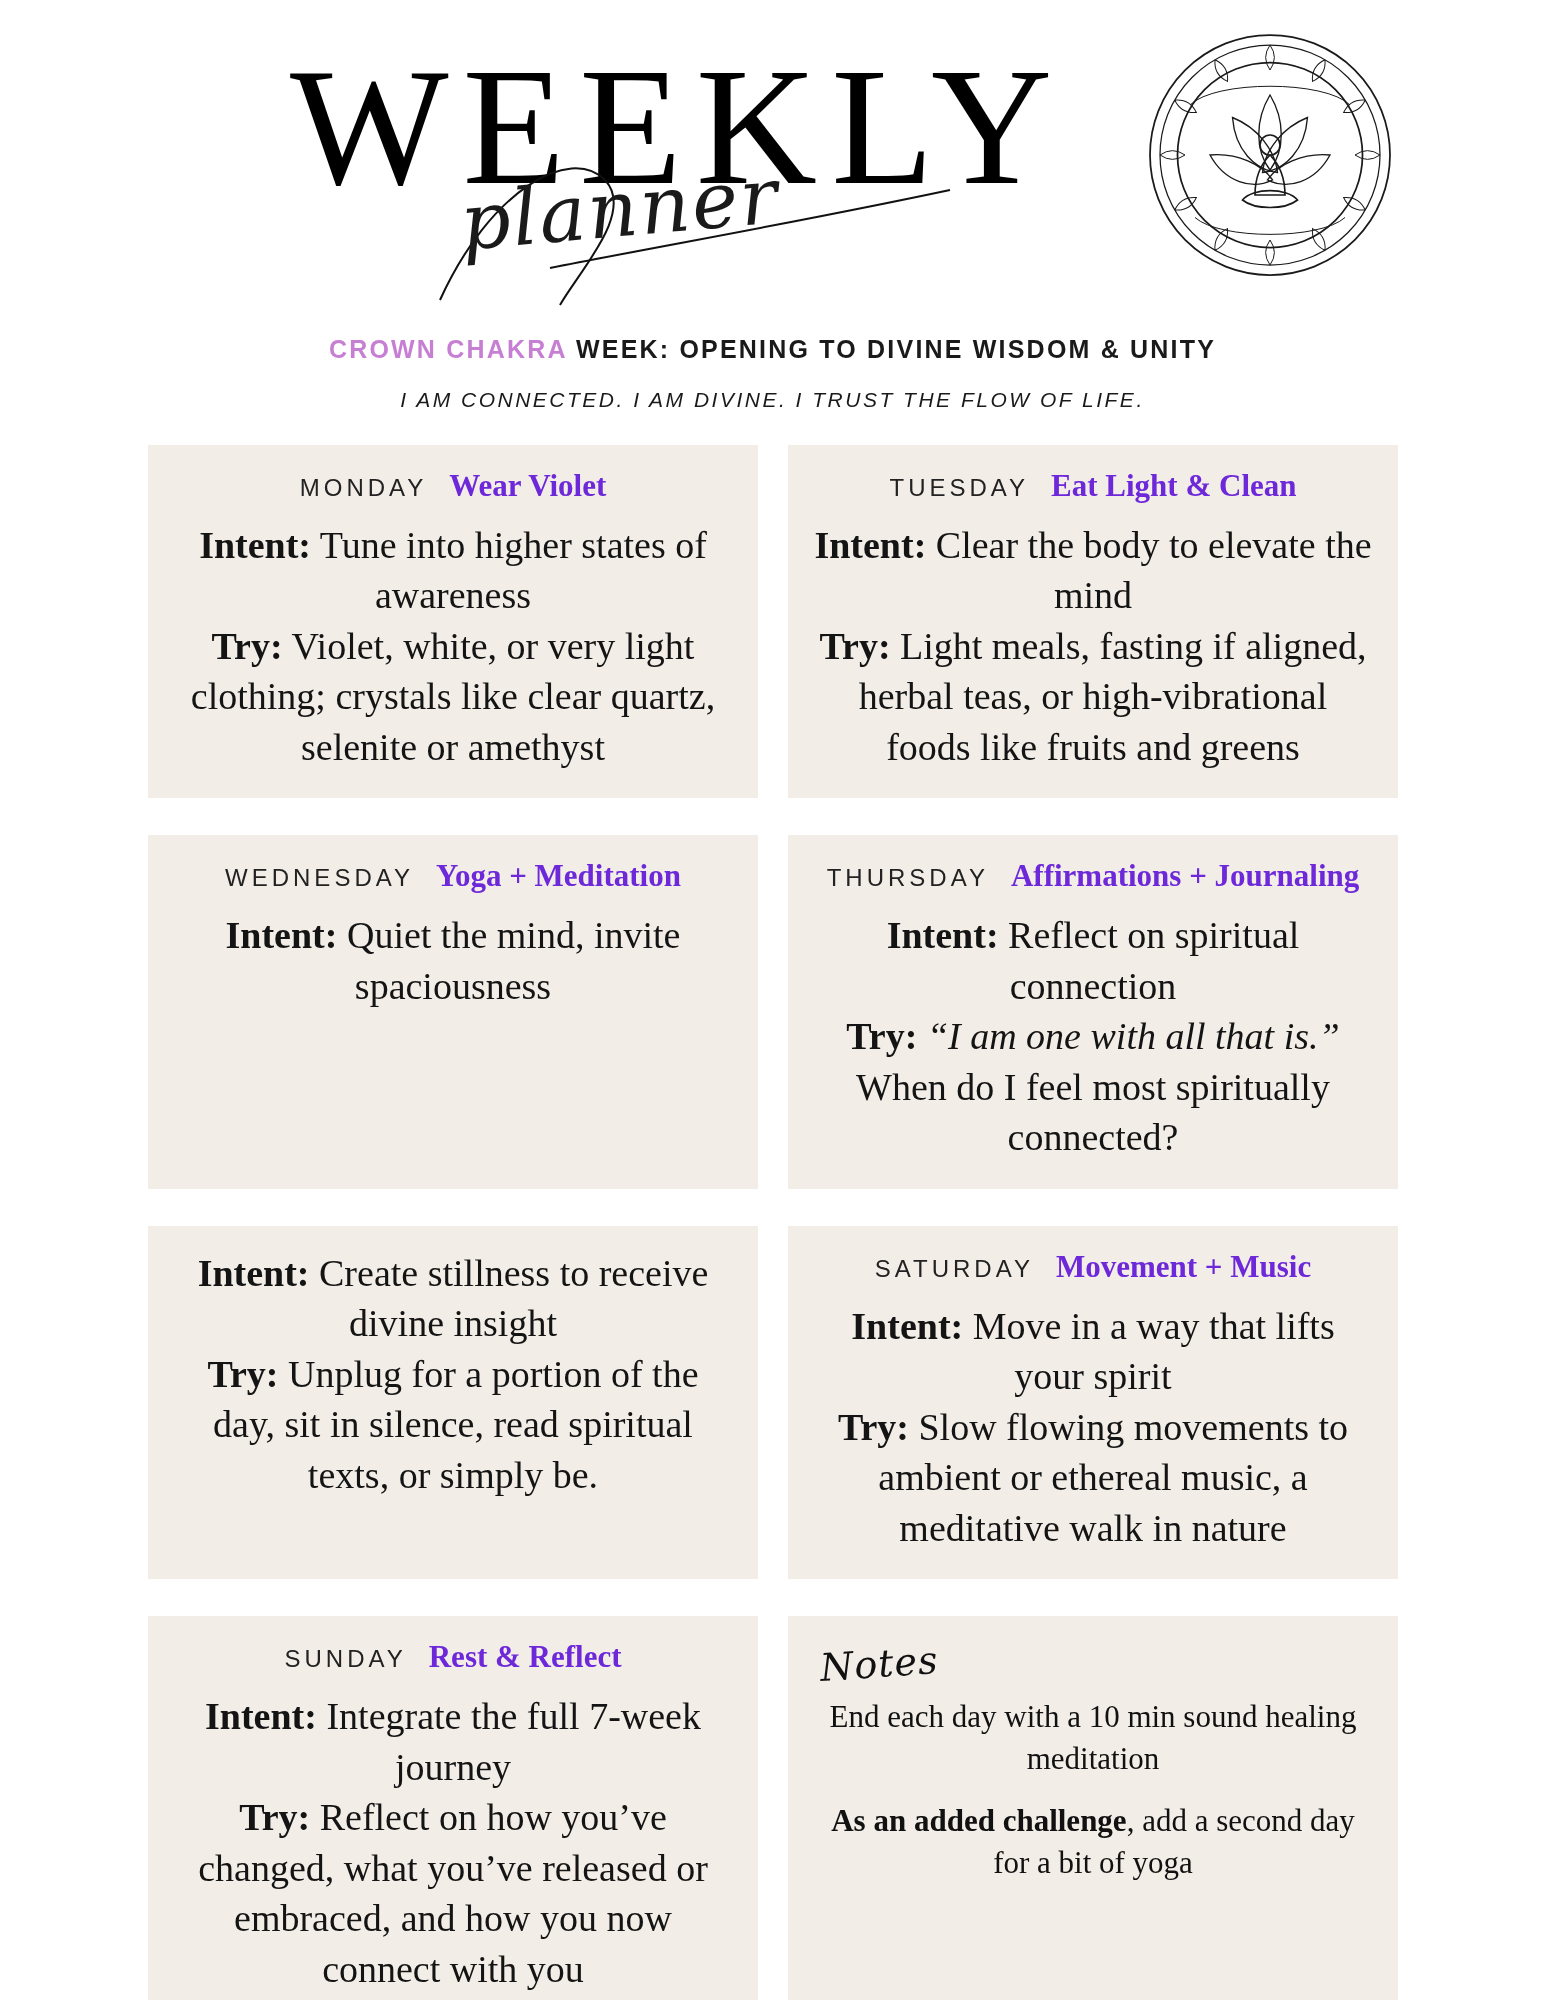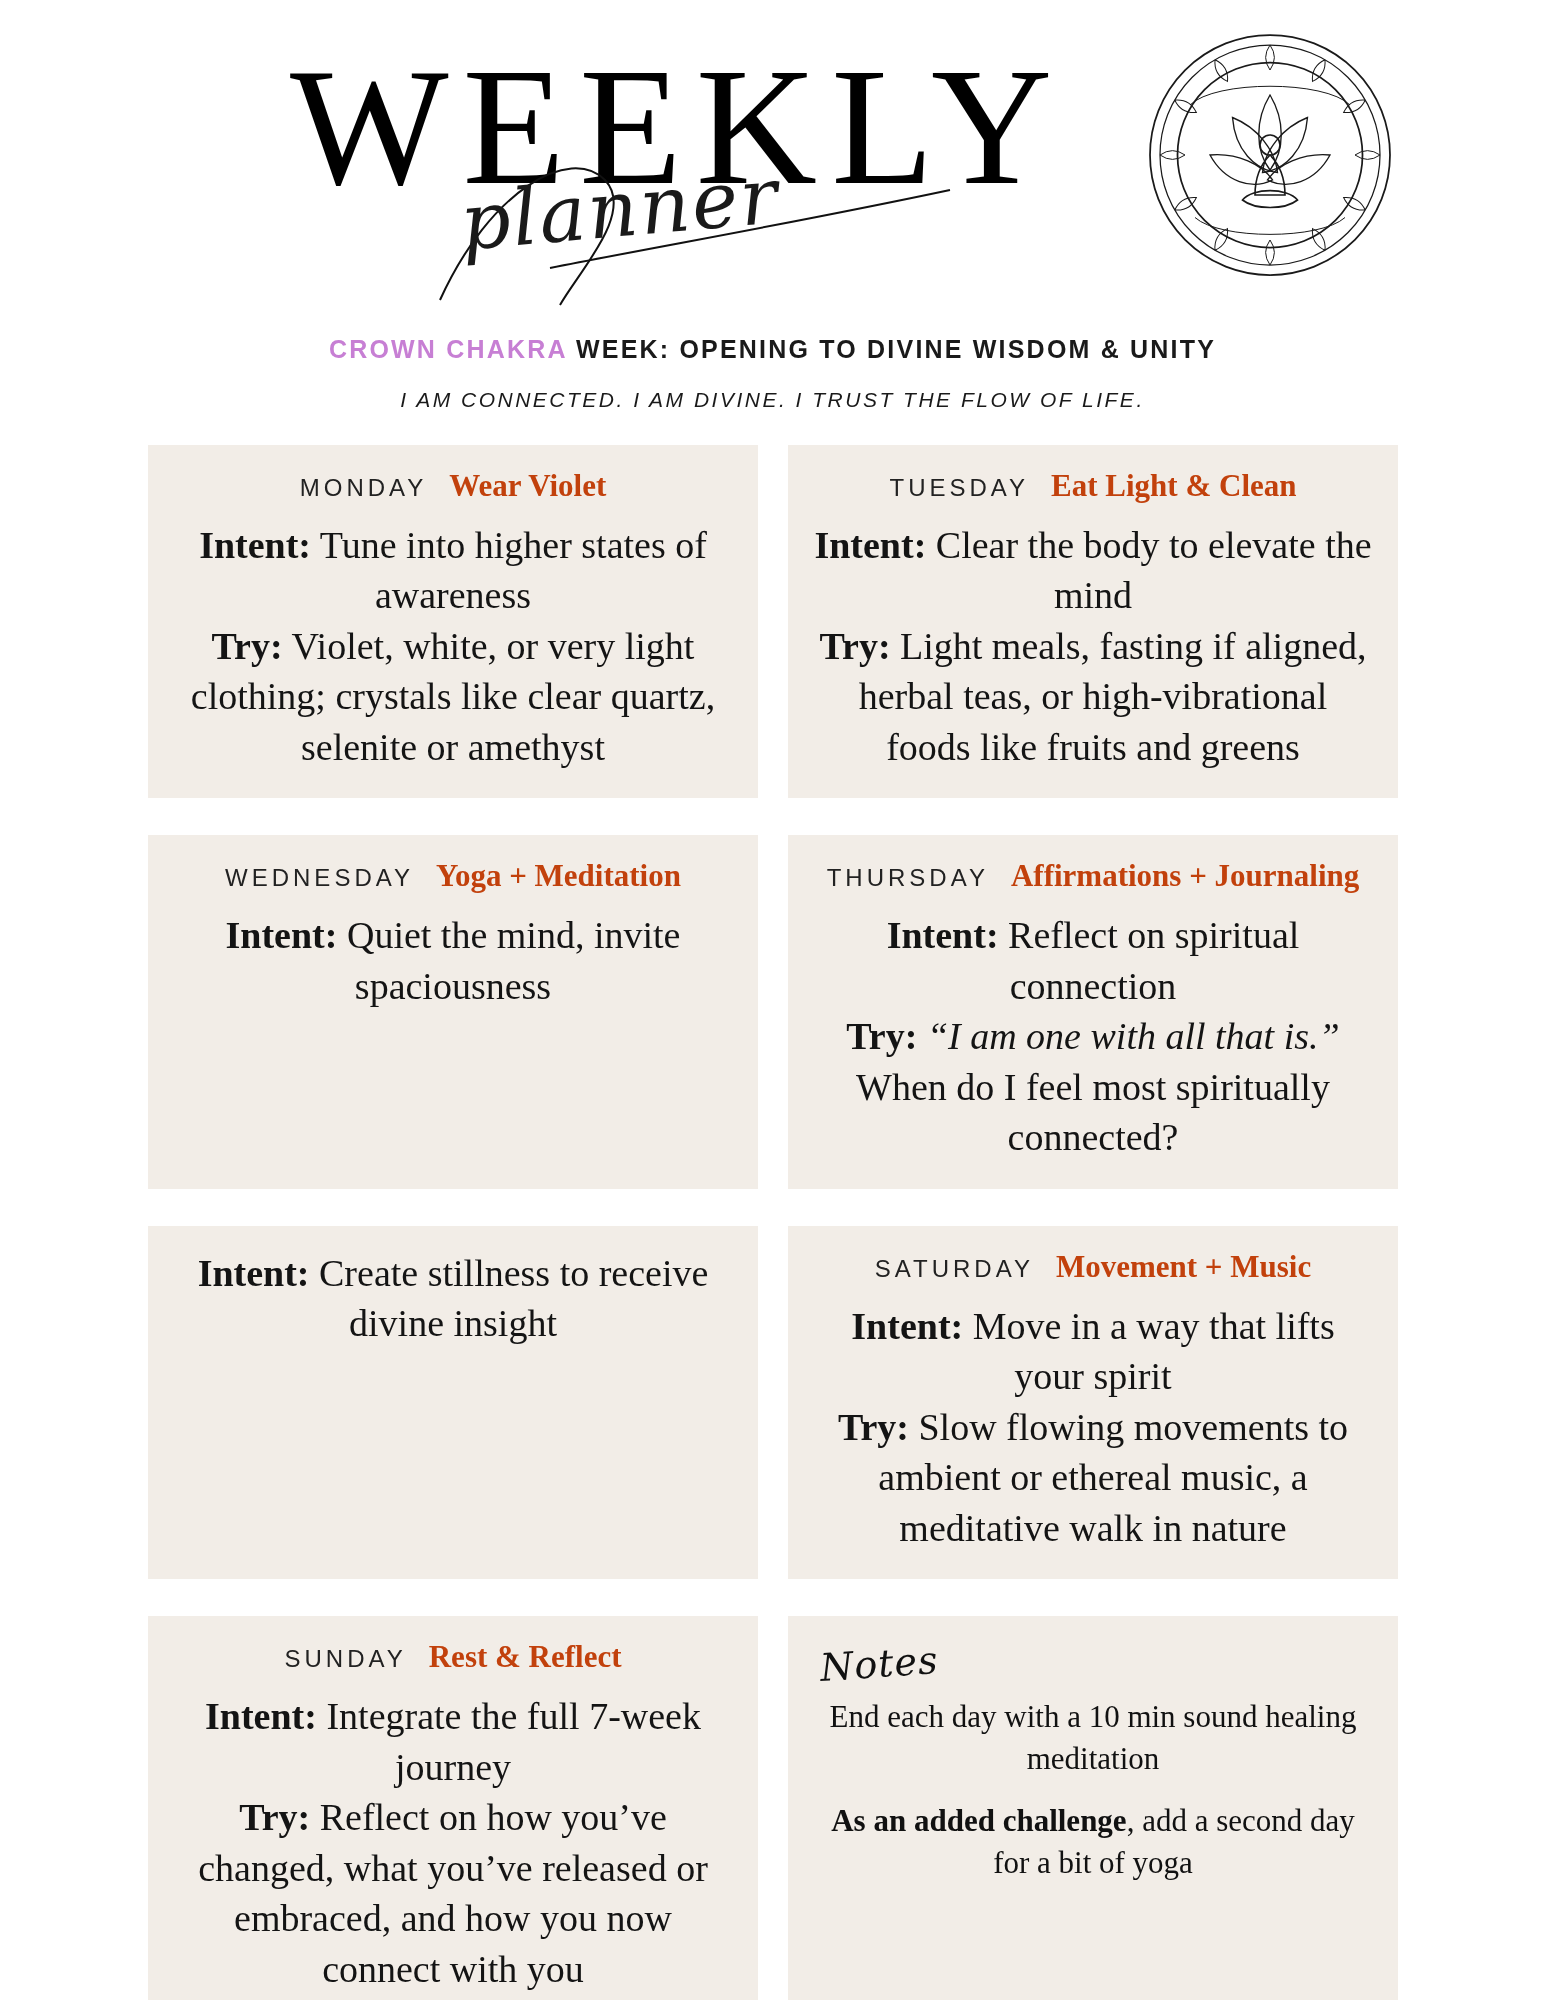--- a/index.html
+++ b/index.html
@@ -120,21 +120,21 @@
     font-family: "Liberation Sans", sans-serif;
     font-size: 24px;
     letter-spacing: 4px;
     color: #222;
     white-space: nowrap;
   }
   .title {
     font-family: "Liberation Serif", serif;
     font-weight: bold;
     font-size: 31px;
-    color: #c2410c;
+    color: #6d28d9;
     line-height: 1.25;
   }
   .line {
     font-size: 38px;
     line-height: 1.33;
     color: #141414;
   }
   .line b { font-weight: bold; }
   .line i { font-style: italic; }
 
@@ -294,20 +294,24 @@
       <i>“I am one with all that is.”</i>
     </div>
     <div class="line">When do I feel most spiritually connected?</div>
   </div>
 
   <div class="card">
     <div class="line">
       <b>Intent:</b>
       <span>Create stillness to receive divine insight</span>
     </div>
+    <div class="line">
+      <b>Try:</b>
+      <span> Unplug for a portion of the day, sit in silence, read spiritual texts, or simply be.</span>
+    </div>
   </div>
 
   <div class="card">
     <div class="card-head">
       <span class="day">SATURDAY</span>
       <span class="title">Movement + Music</span>
     </div>
     <div class="line">
       <b>Intent:</b>
       <span>Move in a way that lifts your spirit</span>

